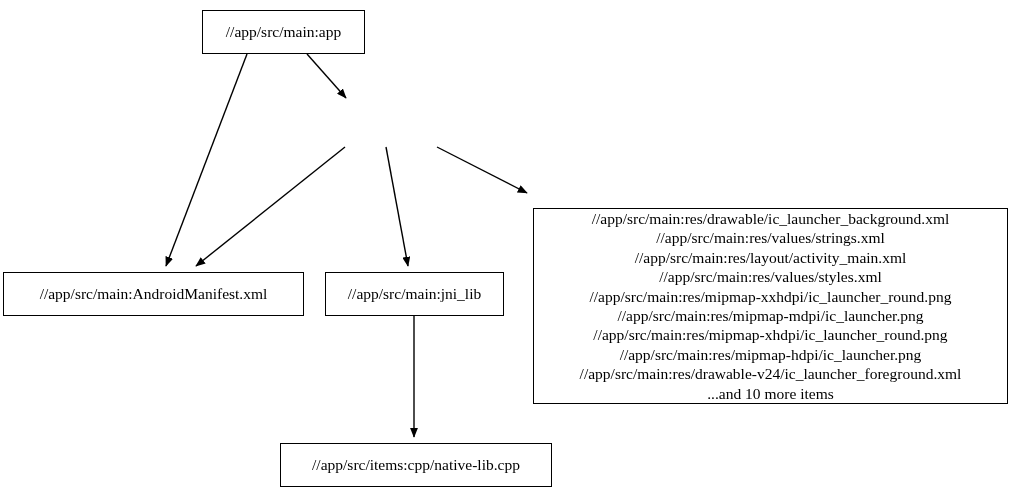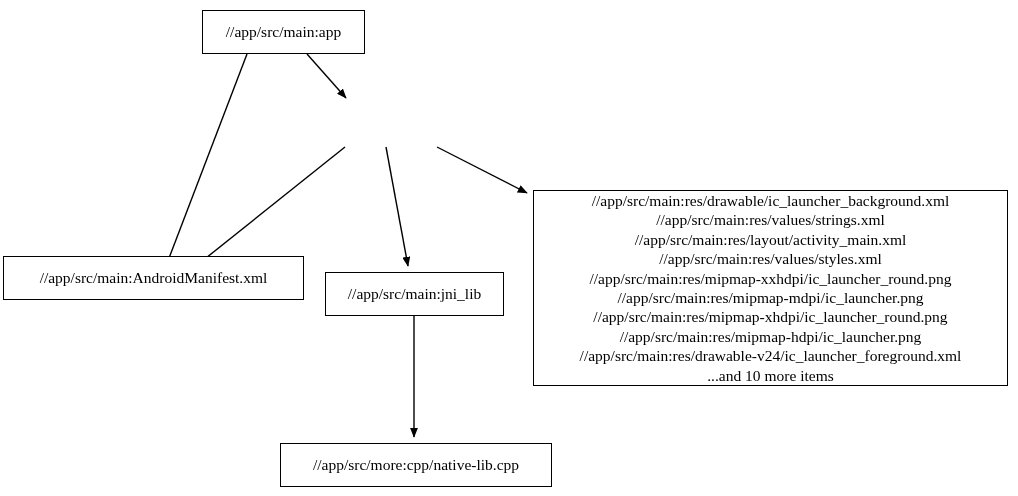--- a/index.html
+++ b/index.html
@@ -88,29 +88,29 @@
     <g>
       <path d="M 414 316 L 414 437" stroke="#000000" stroke-width="1.4" fill="none" marker-end="url(#arrowhead)"></path>
     </g>
   </svg>
 
   <div class="node" style="left:202px; top:10px; width:163px; height:44px;">
     <span class="node-label">//app/src/main:app</span>
   </div>
 
 
-  <div class="node" style="left:3px; top:256px; width:301px; height:44px;align-items:center;">
+  <div class="node" style="left:3px; top:272px; width:301px; height:44px;align-items:center;">
     <span class="node-label">//app/src/main:AndroidManifest.xml</span>
   </div>
 
   <div class="node" style="left:325px; top:272px; width:179px; height:44px;justify-content:center;">
     <span class="node-label">//app/src/main:jni_lib</span>
   </div>
 
   <div class="node" style="left:280px; top:443px; width:272px; height:44px;">
-    <span class="node-label">//app/src/more:cpp/native-lib.cpp</span>
+    <span class="node-label">//app/src/items:cpp/native-lib.cpp</span>
   </div>
 
-  <div class="node node-multiline" style="left:533px; top:190px; width:475px; height:196px;">
+  <div class="node node-multiline" style="left:533px; top:208px; width:475px; height:196px;">
     <div id="res-cluster-lines"><div class="node-label">//app/src/main:res/drawable/ic_launcher_background.xml</div><div class="node-label">//app/src/main:res/values/strings.xml</div><div class="node-label">//app/src/main:res/layout/activity_main.xml</div><div class="node-label">//app/src/main:res/values/styles.xml</div><div class="node-label">//app/src/main:res/mipmap-xxhdpi/ic_launcher_round.png</div><div class="node-label">//app/src/main:res/mipmap-mdpi/ic_launcher.png</div><div class="node-label">//app/src/main:res/mipmap-xhdpi/ic_launcher_round.png</div><div class="node-label">//app/src/main:res/mipmap-hdpi/ic_launcher.png</div><div class="node-label">//app/src/main:res/drawable-v24/ic_launcher_foreground.xml</div><div class="node-label">...and 10 more items</div></div>
   </div>
 
 </div>
 
 </body></html>

